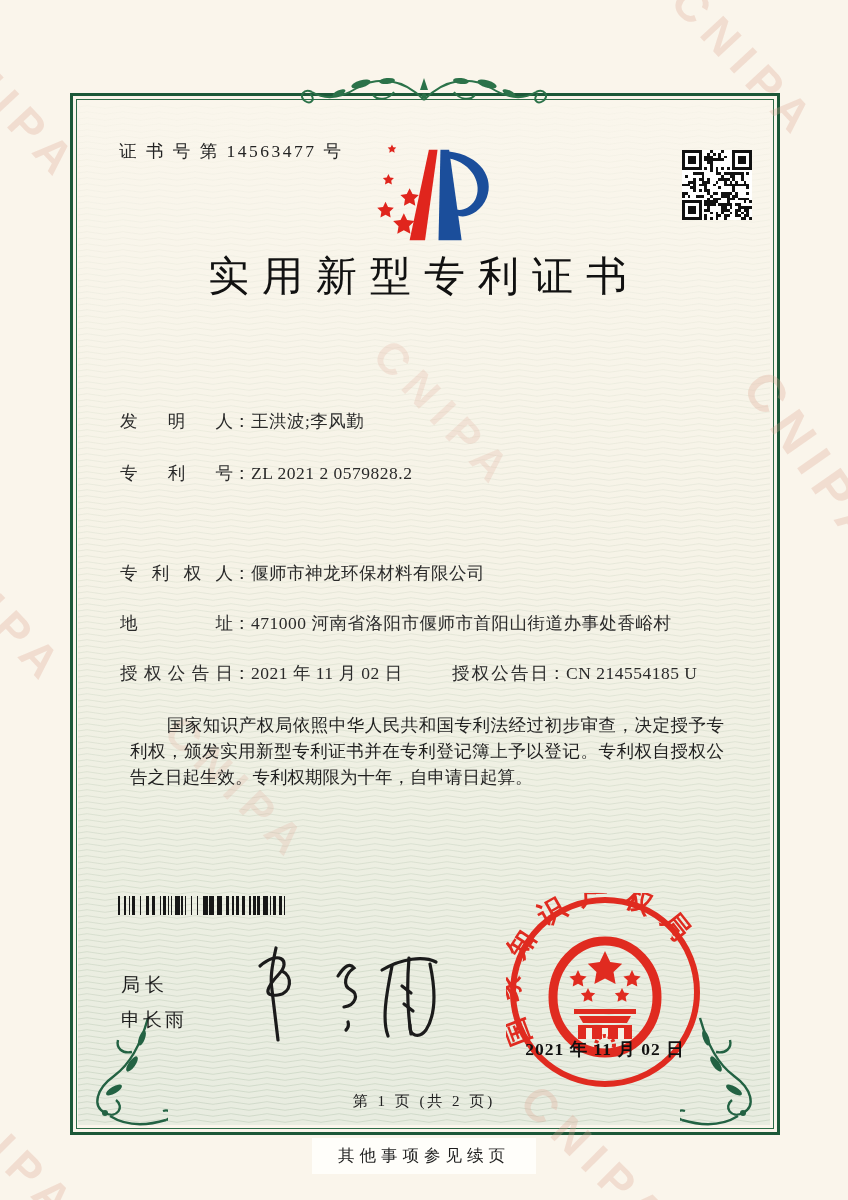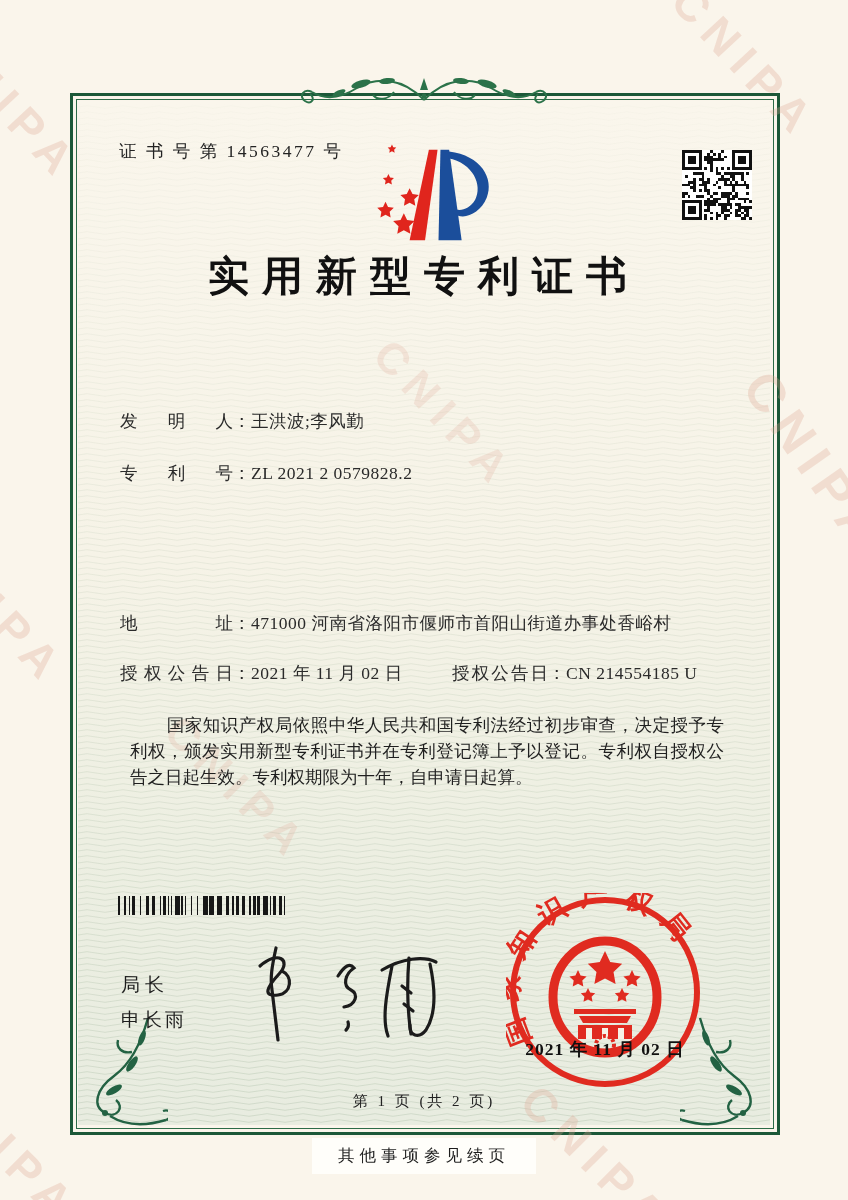--- a/index.html
+++ b/index.html
@@ -21,21 +21,21 @@
   .panel svg{position:absolute;left:0;top:0;}
 
   .content{position:absolute;left:0;top:0;width:848px;height:1200px;z-index:3;}
 
   .cert-no{position:absolute;left:119px;top:139px;font-size:17.5px;letter-spacing:2.5px;color:#232323;text-align:right;}
 
   .logo{position:absolute;left:352px;top:140px;width:148px;height:106px;}
   .qr{position:absolute;left:682px;top:150px;width:70px;height:70px;background:#fff;}
 
   .title{position:absolute;left:0;top:249px;width:848px;text-align:center;
-         font-size:41px;font-weight:bold;letter-spacing:13px;color:#111;}
+         font-size:41px;font-weight:normal;letter-spacing:13px;color:#111;}
   .frow{position:absolute;left:120px;font-size:17.5px;color:#2a2a2a;white-space:nowrap;}
   .f-label{display:inline-block;width:113px;text-align:justify;text-align-last:justify;vertical-align:top;}
   .f-colon{display:inline-block;width:18px;}
   .f-value{letter-spacing:0.5px;}
   .frow.r1{top:352px}.frow.r2{top:409px}.frow.r3{top:461px}
   .frow.r4{top:511px}.frow.r5{top:561px}.frow.r6{top:611px}
   .frow.r7{top:661px}
   .grant-no{position:absolute;left:452px;top:661px;font-size:17.5px;color:#2a2a2a;white-space:nowrap;}
 
   .body-text{position:absolute;left:118px;top:700px;width:618px;font-size:17.5px;
@@ -524,20 +524,23 @@
       </svg>
 
     <div class="title">实用新型专利证书</div>
 
     <div class="frow r2">
       <span class="f-label">发明人</span><span class="f-colon">：</span><span class="f-value">王洪波;李风勤</span>
     </div>
     <div class="frow r3">
       <span class="f-label">专利号</span><span class="f-colon">：</span><span class="f-value">ZL 2021 2 0579828.2</span>
     </div>
+    <div class="frow r5">
+      <span class="f-label">专利权人</span><span class="f-colon">：</span><span class="f-value">偃师市神龙环保材料有限公司</span>
+    </div>
     <div class="frow r6">
       <span class="f-label">地址</span><span class="f-colon">：</span><span class="f-value">471000 河南省洛阳市偃师市首阳山街道办事处香峪村</span>
     </div>
     <div class="frow r7">
       <span class="f-label">授权公告日</span><span class="f-colon">：</span><span class="f-value">2021 年 11 月 02 日</span>
     </div>
     <div class="grant-no">
       <span class="f-label" style="width:96px">授权公告日</span><span class="f-colon">：</span><span class="f-value">CN 214554185 U</span>
     </div>
 

